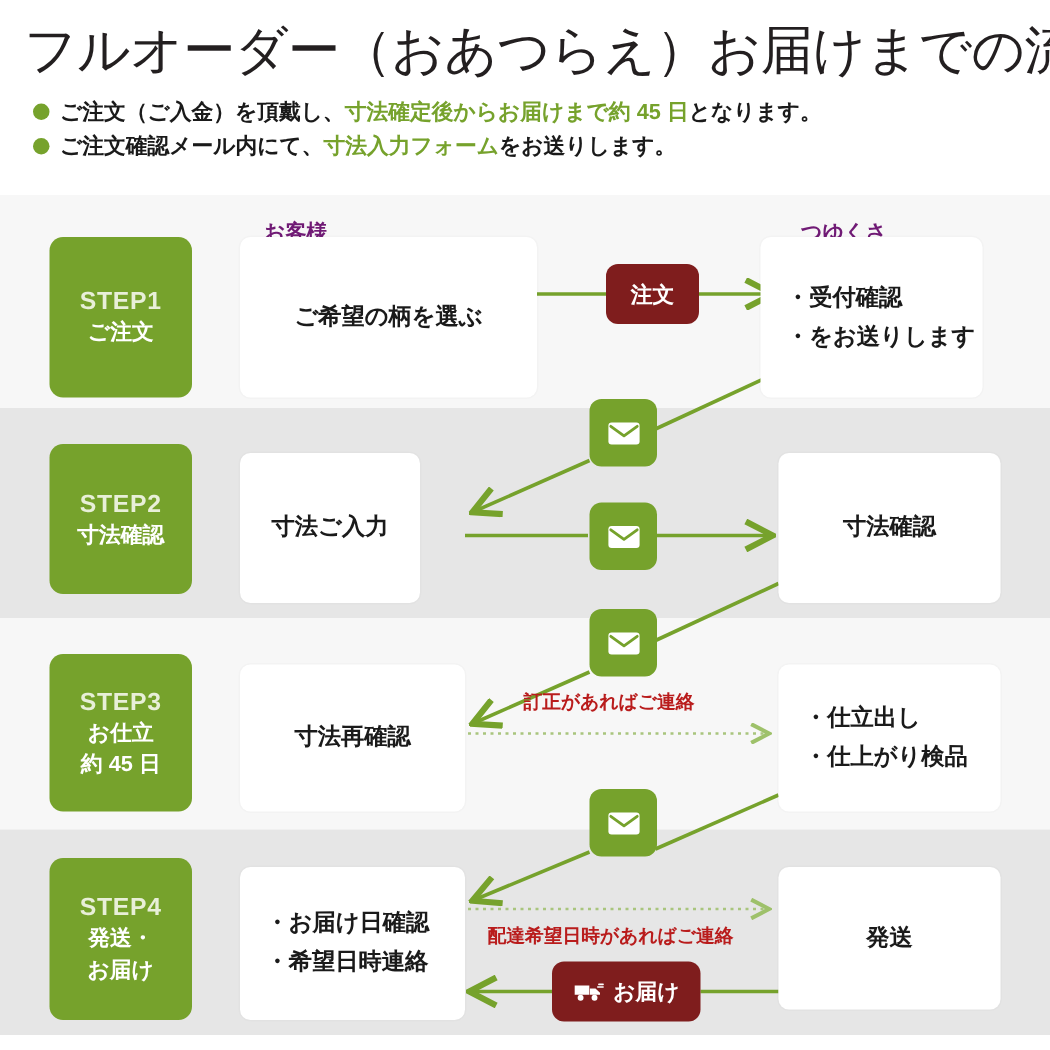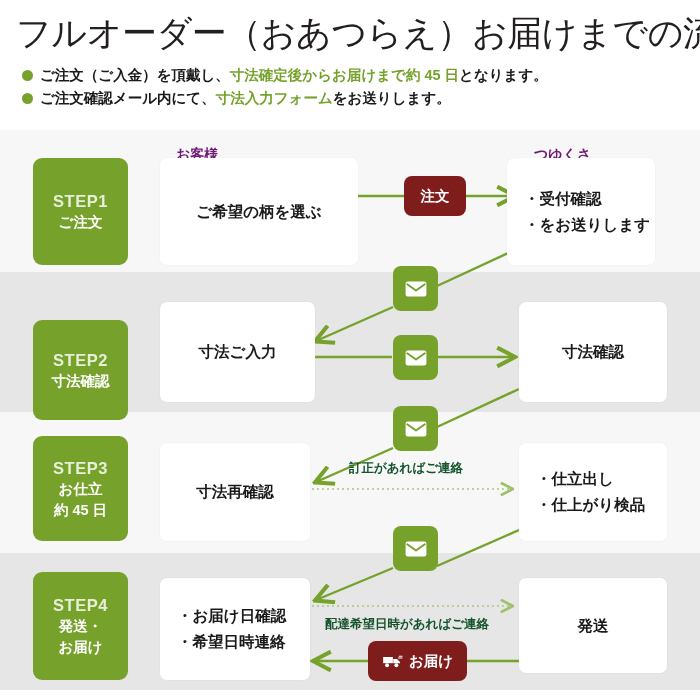--- a/index.html
+++ b/index.html
@@ -68,21 +68,21 @@
     color:#ffffff; font-size:14.5px; font-weight:bold; white-space:nowrap;
   }
   .mailbox {
     position:absolute; background:#76a22c; border-radius:8px;
     display:flex; align-items:center; justify-content:center;
   }
   .mail-glyph { display:block; width:22px; height:16px; }
   .truck-glyph { display:block; width:21px; height:15px; }
 
   .note {
-    position:absolute; font-size:12.5px; font-weight:bold; color:#14532d;
+    position:absolute; font-size:12.5px; font-weight:bold; color:#b91c1c;
     white-space:nowrap; line-height:15px;
   }
 
   svg.wires { position:absolute; left:0; top:0; width:700px; height:700px; overflow:visible; pointer-events:none; }
 </style>
 </head>
 <body>
 
 <div id="stage">
 
@@ -146,25 +146,25 @@
   <div class="wbox" style="left:160px; top:158px; width:198px; height:107px;">
     <div class="btxt">ご希望の柄を選ぶ</div>
   </div>
   <div class="pill" style="left:404px; top:176px; width:62px; height:40px;">
     <span>注文</span>
   </div>
   <div class="wbox left-align" style="left:507px; top:158px; width:148px; height:107px;">
     <div class="btxt"><span>・受付確認</span><br><span>・をお送りします</span></div>
   </div>
 
-  <div class="step-badge" style="top:296px; height:100px;margin-top:24px;">
+  <div class="step-badge" style="top:296px; height:100px;">
     <div class="step-num">STEP2</div>
     <div class="step-lbl">寸法確認</div>
   </div>
-  <div class="wbox" style="left:160px; top:302px; width:155px; height:100px;font-family:Liberation Serif, serif;">
+  <div class="wbox" style="left:160px; top:302px; width:120px; height:100px;font-family:Liberation Serif, serif;">
     <div class="btxt">寸法ご入力</div>
   </div>
   <div class="mailbox" style="left:393px; top:335px; width:45px; height:45px;">
     <svg class="mail-glyph" viewBox="0 0 22 16">
       <rect x="0.6" y="0.6" width="20.8" height="14.8" rx="2.2" fill="#ffffff"></rect>
       <path d="M2.2 3.2 L11 9.6 L19.8 3.2" fill="none" stroke="#76a22c" stroke-width="1.9" stroke-linecap="round" stroke-linejoin="round"></path>
     </svg>
   </div>
   <div class="wbox" style="left:519px; top:302px; width:148px; height:100px;">
     <div class="btxt">寸法確認</div>

